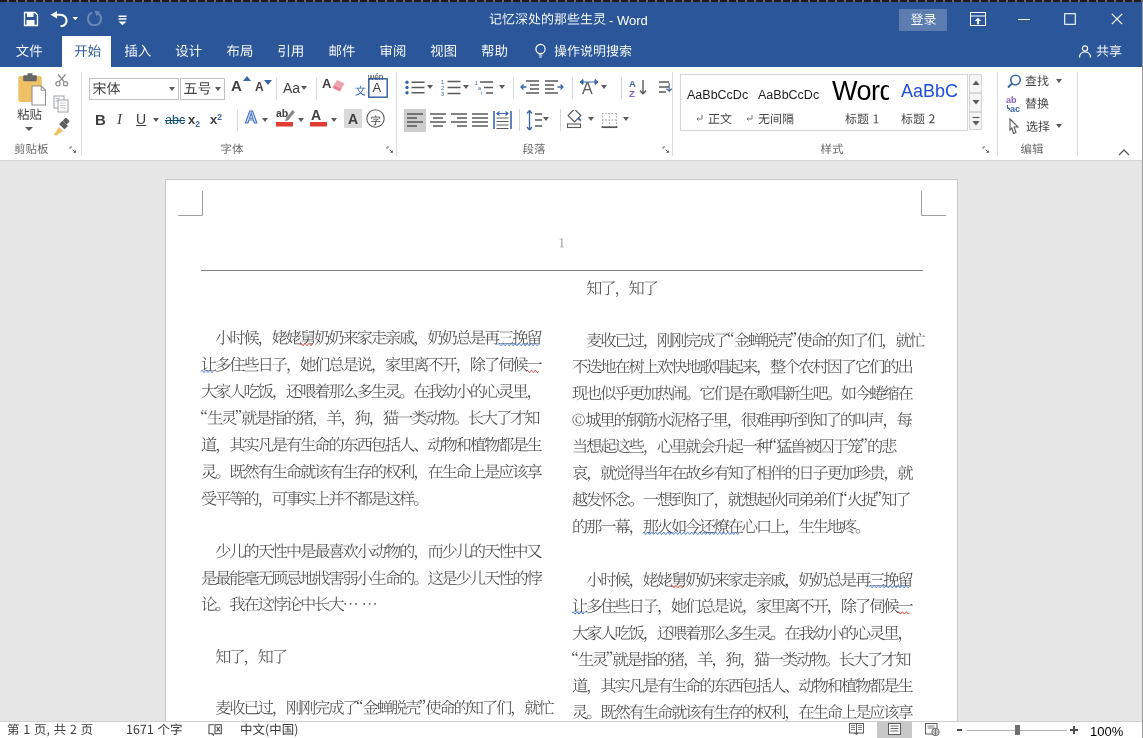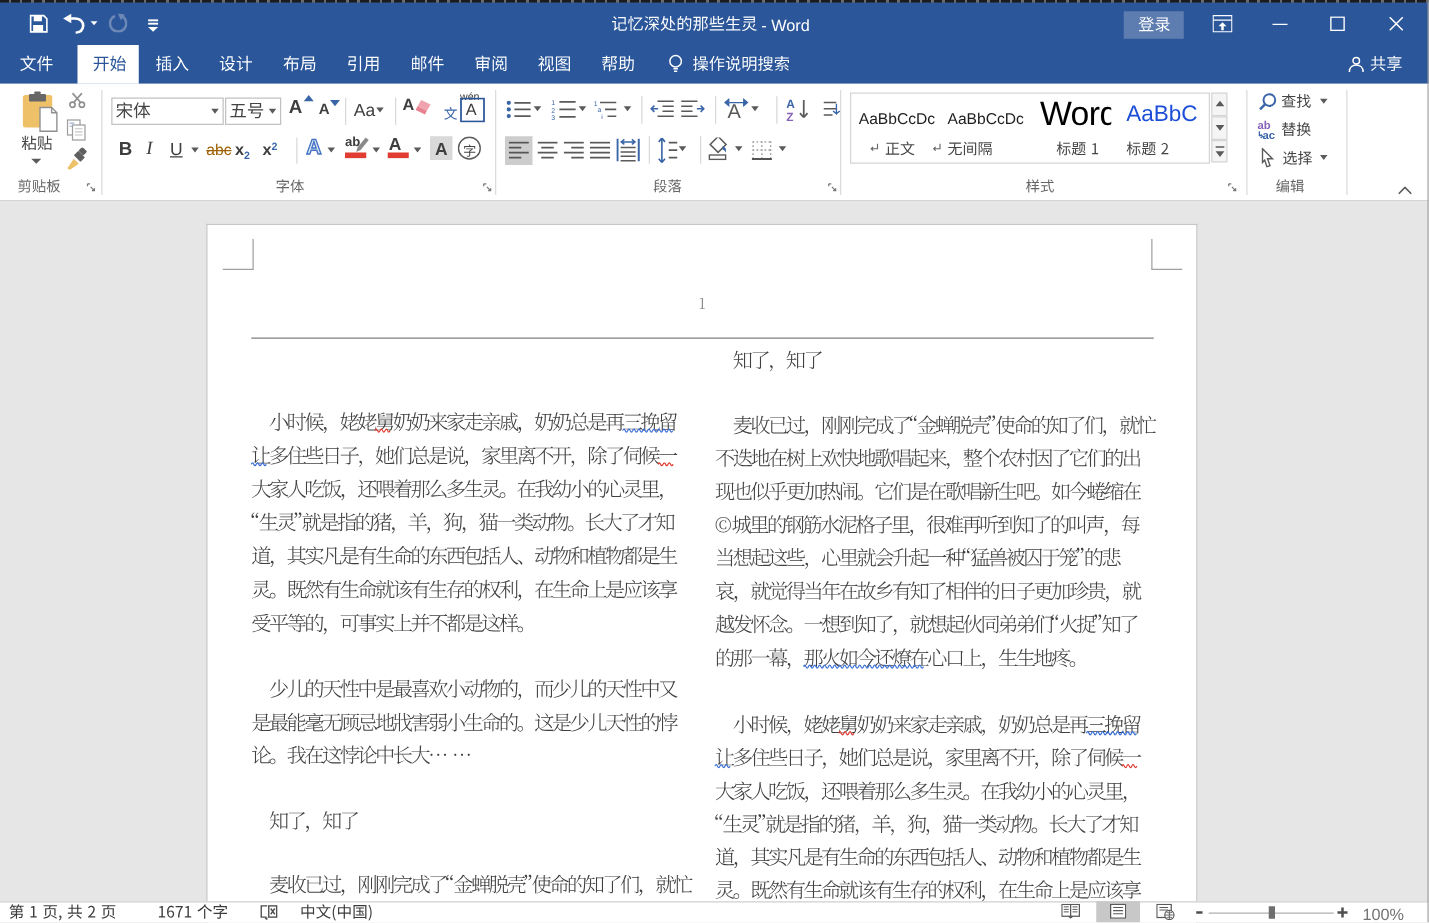--- a/index.html
+++ b/index.html
@@ -142,21 +142,21 @@
 <div class="lt" style="left:368px;top:72px;font-size:8.5px;color:#3e3e3e">wén</div>
 <svg class="abs" style="left:368px;top:77.5px" width="20" height="20" viewBox="0 0 20 20">
  <rect x="0.8" y="0.8" width="18.4" height="18.4" fill="none" stroke="#2b579a" stroke-width="1.4"></rect>
 </svg>
 <div class="lt" style="left:372.5px;top:80px;font-size:13px;color:#3e3e3e">A</div>
 
 <div class="lt" style="left:95px;top:111px;font-size:15px;font-weight:bold;color:#3e3e3e">B</div>
 <div class="lt" style="left:117px;top:111px;font-size:15px;font-style:italic;font-family:'Liberation Serif',serif;color:#3e3e3e">I</div>
 <div class="lt" style="left:136px;top:111px;font-size:14px;text-decoration:underline;color:#3e3e3e">U</div>
 <div class="dd" style="left:153px;top:118px"></div>
-<div class="lt" style="left:165px;top:112.5px;font-size:12.5px;text-decoration:line-through;color:#a16207">abc</div>
+<div class="lt" style="left:165px;top:112.5px;font-size:12.5px;text-decoration:line-through;color:#0c4a6e">abc</div>
 <div class="lt" style="left:188px;top:112px;font-size:13px;font-weight:bold;color:#3e3e3e">x<span style="font-size:8.5px;color:#3a66a8;vertical-align:-3px">2</span></div>
 <div class="lt" style="left:210px;top:112px;font-size:13px;font-weight:bold;color:#3e3e3e">x<span style="font-size:8.5px;color:#3a66a8;vertical-align:4px">2</span></div>
 <div class="msep" style="left:237px;top:110px;height:21px"></div>
 <div class="lt" style="left:245px;top:108px;font-size:17px;font-weight:bold;color:#dce6f4;-webkit-text-stroke:1.1px #4472c4">A</div>
 <div class="dd" style="left:262px;top:118px"></div>
 <svg class="abs" style="left:276px;top:108px" width="20" height="22" viewBox="0 0 20 22">
  <text x="0" y="9" font-size="10.5" font-weight="bold" fill="#3e3e3e" font-family="Liberation Sans">ab</text>
  <path d="M10 10 L16.5 2 l2.5 2 L12.5 12 l-3.5 1.5 z" fill="#8a8a8a"></path>
  <rect x="0" y="14" width="17" height="4.5" fill="#e03c31"></rect>
 </svg>
@@ -329,21 +329,21 @@
  <rect x="0.5" y="0.5" width="11.5" height="10.5" fill="#fff" stroke="#595959" stroke-width="1"></rect>
  <path d="M2.5 3 h7 M2.5 5 h7" stroke="#595959" stroke-width="0.8"></path>
  <circle cx="10.5" cy="9" r="3.7" fill="#fff" stroke="#595959" stroke-width="0.9"></circle>
  <path d="M7 9 h7 M10.5 5.4 v7.2 M8 6.6 c1.5 1 3.5 1 5 0 M8 11.4 c1.5 -1 3.5 -1 5 0" stroke="#595959" stroke-width="0.7" fill="none"></path>
 </svg>
 <div class="abs" style="left:956.5px;top:729px;width:5.5px;height:1.8px;background:#4f4f4f"></div>
 <div class="abs" style="left:967px;top:729.5px;width:100px;height:1px;background:#b0b0b0"></div>
 <div class="abs" style="left:1014.6px;top:725.3px;width:5px;height:10px;background:#6f6f6f"></div>
 <div class="abs" style="left:1070px;top:729.2px;width:8px;height:1.8px;background:#4f4f4f"></div>
 <div class="abs" style="left:1073.1px;top:726.1px;width:1.8px;height:8px;background:#4f4f4f"></div>
-<div class="lt" style="left:1090px;top:723.5px;font-size:13px;color:#737373">100%</div>
+<div class="lt" style="left:1090px;top:723.5px;font-size:13px;color:#000000">100%</div>
 
 <svg id="overlay" viewBox="0 0 1143 738">
     <defs>
       <path id="f0" d="M668 571 654 564C751 467 869 306 885 182C963 116 1007 343 668 571ZM258 576C224 447 145 276 38 167L49 155C178 253 268 410 314 528C339 526 348 531 353 543ZM474 823V28C474 10 467 3 444 3C418 3 282 14 282 14V-3C339 -10 371 -18 391 -29C407 -39 415 -55 419 -75C520 -64 532 -28 532 23V785C557 788 566 797 569 811Z"></path>
       <path id="f1" d="M451 442 439 434C495 374 559 275 563 195C627 137 684 309 451 442ZM302 164H137V425H302ZM85 778V3H92C120 3 137 18 137 23V134H302V50H309C329 50 354 64 355 71V708C375 712 392 719 398 727L325 785L292 748H149ZM302 455H137V718H302ZM885 651 840 592H786V787C810 790 820 799 823 813L732 824V592H381L389 562H732V20C732 2 725 -4 701 -4C678 -4 548 5 548 5V-10C602 -17 634 -24 652 -35C668 -44 675 -58 679 -75C775 -66 786 -32 786 16V562H942C955 562 964 567 967 578C937 610 885 651 885 651Z"></path>
       <path id="f2" d="M384 663 299 672V71H310C329 71 351 84 351 92V638C373 641 381 650 384 663ZM882 652 840 598H784L799 744C815 745 824 748 830 755L771 808L741 777H440L449 747H746L729 598H382L390 568H935C948 568 958 573 960 584C931 613 882 652 882 652ZM880 304 837 250H674C683 296 686 345 688 398H897C911 398 921 403 923 414C893 443 843 483 843 483L800 428H520C533 452 545 477 556 503C578 502 590 510 594 520L507 550C480 450 433 354 384 294L399 283C436 312 471 352 501 398H630C629 346 627 296 619 250H378L386 220H612C585 109 516 17 332 -58L344 -75C559 -2 637 96 667 219C694 127 754 1 912 -75C918 -48 935 -42 961 -39L963 -27C797 41 721 138 688 220H936C949 220 958 225 961 236C930 266 880 304 880 304ZM246 559 207 574C239 642 266 715 289 788C312 787 323 797 327 808L237 835C194 648 117 456 40 332L56 322C94 369 130 425 164 487V-76H174C194 -76 215 -62 216 -57V541C233 543 243 550 246 559Z"></path>
       <path id="f3" d="M183 -21C142 -7 98 9 98 56C98 86 119 113 158 113C204 113 228 73 228 21C228 -48 198 -141 97 -191L82 -166C157 -123 179 -64 183 -21Z"></path>
       <path id="f4" d="M247 798C275 799 283 809 286 821L196 841C188 784 171 698 151 608H41L50 578H144C119 468 90 356 68 290C112 260 164 221 213 178C173 88 115 8 31 -57L43 -72C137 -12 202 63 247 147C290 107 327 66 348 30C403 0 436 80 272 197C323 312 343 442 356 571C376 573 385 575 393 584L328 644L293 608H206C223 680 238 748 247 798ZM710 712 669 661H612V794C637 797 646 806 648 820L560 831V661H402L410 632H560V468H362L370 438H645C620 406 593 375 565 345L503 352V282C458 238 410 198 360 163L372 150C418 178 462 208 503 241V9C503 -40 520 -54 604 -54H738C921 -54 953 -45 953 -17C953 -6 946 0 926 7L923 151H910C899 87 889 30 881 12C877 2 873 -1 860 -2C843 -4 799 -5 738 -5H610C562 -5 556 0 556 18V129C670 172 793 235 863 285C883 277 893 281 900 290L828 342C768 284 655 206 556 151V286C610 334 660 385 704 438H937C951 438 961 443 963 454C932 483 881 522 881 522L837 468H729C795 550 848 634 887 710C913 707 923 711 929 722L842 758C826 722 808 686 787 648C758 676 710 712 710 712ZM668 468H612V632H761C774 632 783 636 786 646C753 587 713 527 668 468ZM115 287C143 371 173 478 198 578H300C290 453 272 332 232 224C199 244 161 265 115 287Z"></path>
       <path id="f5" d="M448 242C445 216 440 191 432 168H83L92 138H420C375 48 272 -19 43 -60L48 -75C328 -37 441 37 486 138H804C794 70 776 16 758 3C749 -4 739 -6 721 -6C697 -6 608 2 560 6L559 -13C602 -17 651 -26 666 -35C683 -44 688 -59 688 -74C726 -75 763 -65 786 -49C823 -25 847 47 858 134C878 135 890 140 896 147L830 201L797 168H498L507 202C527 203 540 210 544 226ZM471 349V272H224V349ZM471 378H224V454H471ZM523 349H777V272H523ZM523 378V454H777V378ZM170 484V209H178C201 209 224 221 224 226V243H777V213H785C803 213 830 227 830 232V443C849 447 867 455 874 463L800 519L767 484H230L170 512ZM529 769 538 740H798V674H547L556 645H798V578H204V645H473C486 645 496 650 498 661C470 686 427 717 427 717L390 674H204V730C300 743 402 767 460 784C473 777 486 777 492 783L434 838C390 816 307 783 231 759L151 794V516H157C187 516 203 530 204 534V549H798V520H806C824 520 850 533 851 539V729C871 733 888 741 895 749L821 805L788 769Z"></path>
       <path id="f6" d="M724 468C710 463 693 457 683 451L748 398L779 429H867C857 199 836 36 804 7C793 -3 784 -6 765 -6C743 -6 668 2 625 6V-13C661 -18 705 -28 720 -37C734 -45 738 -61 738 -77C778 -77 815 -65 841 -39C884 6 909 175 918 424C939 425 951 430 958 439L889 495L857 459H776C792 537 812 647 822 714C840 717 855 721 863 729L792 790L759 755H370L379 725H517C515 417 516 142 302 -59L318 -77C566 120 570 398 575 725H768C760 652 740 539 724 468ZM264 797C292 798 299 808 304 820L213 841C204 784 185 697 162 607H37L46 578H155C127 466 94 353 69 286C119 257 182 214 235 169C191 81 129 3 40 -59L51 -74C151 -17 221 56 270 139C296 114 318 90 333 68C382 43 415 104 297 191C352 306 373 437 387 571C408 573 417 575 424 584L359 644L324 607H218C237 680 254 747 264 797ZM120 286C150 369 183 477 210 578H331C321 449 301 327 257 218C221 240 176 263 120 286Z"></path>

